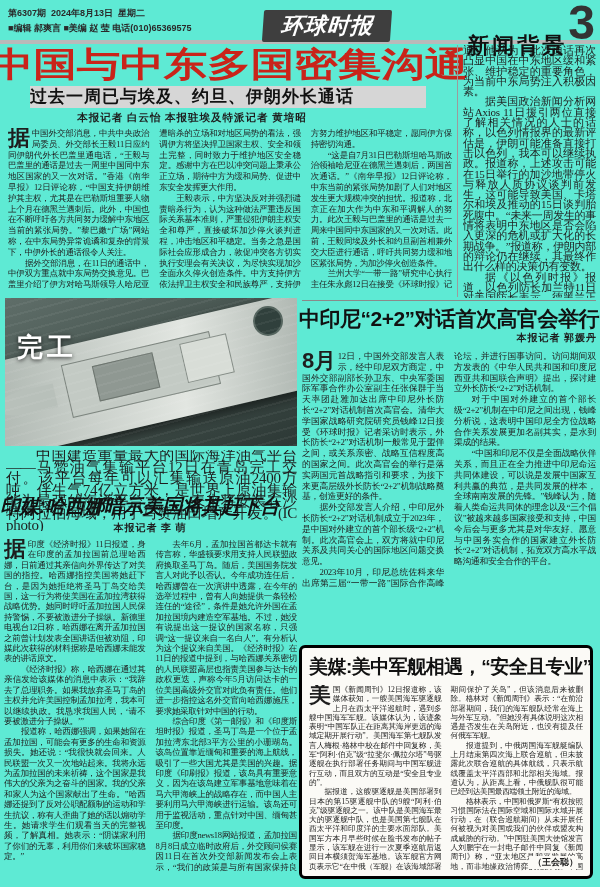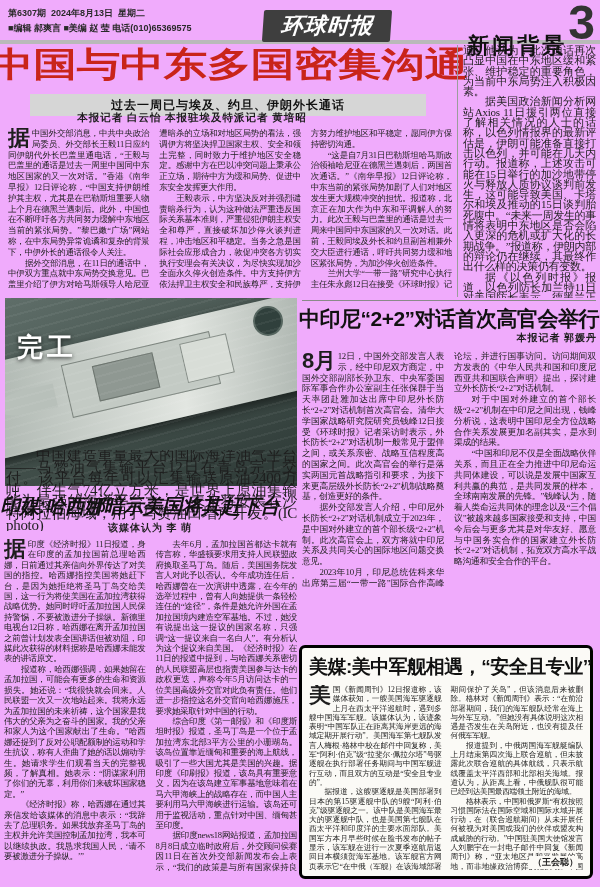--- a/index.html
+++ b/index.html
@@ -1,18 +1,18 @@
 <!DOCTYPE html>
 <html><head>
 <meta charset="utf-8">
 <style>
   html,body { margin:0; padding:0; background:#9a9a9a; }
   .page {
     position:relative; width:600px; height:887px; margin:0 auto;
-    background:#f0abfc; overflow:hidden; color:#1e1e1e;
+    background:#5eead4; overflow:hidden; color:#1e1e1e;
     font-family:"Liberation Serif","DejaVu Serif",serif;
   }
   
   .hd-issue { position:absolute; left:8px; top:6px; font-family:"Liberation Sans","DejaVu Sans",sans-serif;
     font-size:9px; font-weight:bold; color:#2a2a2a; line-height:15px; white-space:pre; }
   .hd-rule { position:absolute; left:0; top:40px; width:600px; height:4px; background:#b9b9b9; }
   .masthead { position:absolute; left:263px; top:10px; width:128px; height:32px; background:#3e3e3e;
     color:#fff; display:flex; align-items:center; justify-content:center; z-index:2;
     font-size:22px; font-weight:bold; font-style:italic; letter-spacing:1px; border-radius:2px;
     font-family:"Liberation Serif","DejaVu Serif",serif; transform:skewX(-4deg); }
@@ -24,31 +24,31 @@
   
   .para { margin:0; }
   .indent { text-indent:2em; }
   .body-txt { text-align:justify; letter-spacing:-0.3px; overflow:hidden; }
   .dropcap { float:left; font-family:"Liberation Sans","DejaVu Sans",sans-serif; font-weight:bold;
     font-size:22px; line-height:20px; margin:0 2px 0 0; }
   .hl { font-family:"Liberation Sans","DejaVu Sans",sans-serif; font-weight:900; color:#111; }
   
   .lead-headline { position:absolute; left:0; top:42px; width:458px; text-align:center;
     font-size:34px; color:#c9241a; white-space:nowrap; transform:scaleX(1.28); transform-origin:50% 50%; }
-  .lead-sub { position:absolute; left:30px; top:94px; width:396px; height:22px; background:#d6d6d6;
-    text-align:center; font-weight:bold; font-size:12px; line-height:22px; letter-spacing:1px; color:#111; }
+  .lead-sub { position:absolute; left:30px; top:86px; width:396px; height:22px; background:#d6d6d6;
+    text-align:left; font-weight:bold; font-size:17px; line-height:22px; letter-spacing:1px; color:#111; }
   .lead-byline { position:absolute; left:0; top:111px; width:384px; text-align:center;
     font-size:10.5px; font-weight:bold; letter-spacing:1px; }
   .lead-body { position:absolute; left:8px; top:128px; width:444px; height:168px;
     column-count:3; column-gap:10px; font-size:8.5px; line-height:10.8px; }
   .v-rule { position:absolute; left:457px; top:45px; width:1px; height:252px; background:#9c9c9c; }
   .lead-side { position:absolute; left:463px; top:45px; width:133px; height:253px;
     font-size:11px; line-height:10.3px; }
   
-  .photo { position:absolute; left:5px; top:298px; width:292px; height:188px; overflow:hidden;
+  .photo { position:absolute; left:5px; top:298px; width:292px; height:148px; overflow:hidden;
     background:linear-gradient(155deg,#5f6e69 0%,#46544f 45%,#2c3835 100%); }
   .ship { position:absolute; left:-30px; top:26px; width:380px; height:96px;
     background:linear-gradient(100deg,#aab3ad 0%,#e2e6e1 55%,#97a19b 100%);
     transform:rotate(-13deg); border-radius:10px 60px 14px 10px; box-shadow:0 5px 12px rgba(0,0,0,.55); }
   .deck1 { position:absolute; left:90px; top:18px; width:150px; height:52px; background:#c3cac4;
     border:1px solid #7d857f; transform:rotate(0.001deg); }
   .deck2 { position:absolute; left:120px; top:26px; width:60px; height:34px; background:#8f9892; border:1px solid #6d756f; }
   .deck3 { position:absolute; left:210px; top:24px; width:46px; height:38px; background:#d8ddd7; border:1px solid #848c86; }
   .bow { position:absolute; left:18px; top:34px; width:60px; height:24px; background:#b8c0ba; border-radius:50% 0 0 50%; }
   .helipad { position:absolute; right:14px; top:8px; width:26px; height:26px; border-radius:50%;
@@ -101,21 +101,21 @@
   <div class="lead-body body-txt">
     <p class="para"><span class="dropcap">据</span><span>中国外交部消息，中共中央政治局委员、外交部长王毅11日应约同伊朗代外长巴盖里通电话，“王毅与巴盖里的通话是过去一周里中国同中东地区国家的又一次对话。”香港《南华早报》12日评论称，“中国支持伊朗维护其主权，尤其是在巴勒斯坦重要人物上个月在德黑兰遇刺后。此外，中国也在不断呼吁各方共同努力缓解中东地区当前的紧张局势。”黎巴嫩“广场”网站称，在中东局势异常诡谲和复杂的背景下，中伊外长的通话很令人关注。</span></p>
   <p class="para indent">据外交部消息，在11日的通话中，中伊双方重点就中东局势交换意见。巴盖里介绍了伊方对哈马斯领导人哈尼亚遭暗杀的立场和对地区局势的看法，强调伊方将坚决捍卫国家主权、安全和领土完整，同时致力于维护地区安全稳定。感谢中方在巴以冲突问题上秉承公正立场，期待中方为缓和局势、促进中东安全发挥更大作用。</p>
       <p class="para indent">王毅表示，中方坚决反对并强烈谴责暗杀行为，认为这种做法严重违反国际关系基本准则，严重侵犯伊朗主权安全和尊严，直接破坏加沙停火谈判进程，冲击地区和平稳定。当务之急是国际社会应形成合力，敦促冲突各方切实执行安理会有关决议，为尽快实现加沙全面永久停火创造条件。中方支持伊方依法捍卫主权安全和民族尊严，支持伊方努力维护地区和平稳定，愿同伊方保持密切沟通。</p>
       <p class="para indent">“这是自7月31日巴勒斯坦哈马斯政治领袖哈尼亚在德黑兰遇刺后，两国首次通话。”《南华早报》12日评论称，中东当前的紧张局势加剧了人们对地区发生更大规模冲突的担忧。报道称，北京正在加大作为中东和平调解人的努力。此次王毅与巴盖里的通话是过去一周来中国同中东国家的又一次对话。此前，王毅同埃及外长和约旦副首相兼外交大臣进行通话，呼吁共同努力缓和地区紧张局势，为加沙停火创造条件。</p>
       <p class="para indent">兰州大学“一带一路”研究中心执行主任朱永彪12日在接受《环球时报》记者采访时表示，此次通话再次显示出中伊关系的重要性，以及两国在关系地区局势的重大热点问题上保持密切沟</p>
     </div>
   <div class="v-rule"></div>
   <div class="lead-side body-txt">
     <p class="para">通。他认为，此次通话再次凸显中国在中东地区缓和紧张、维护稳定的重要角色，为当前中东局势注入积极因素。</p>
-  <p class="para indent">据美国政治新闻分析网站Axios 11日援引两位直接了解相关情况的人士的话称，以色列情报界的最新评估是，伊朗可能准备直接打击以色列，并可能在几天内行动。报道称，上述攻击可能在15日举行的加沙地带停火与释放人质协议谈判前发生，这可能导致美国、卡塔尔和埃及推动的15日谈判胎死腹中。“未来一周发生的事情将表明中东地区是否会陷入更深的危机或扩大化的长期战争。”报道称，伊朗内部的辩论仍在继续，其最终作出什么样的决策仍有变数。</p>
+  <p class="para indent">据美国政治新闻分析网站Axios 11日援引两位直接了解相关情况的人士的话称，以色列情报界的最新评估是，伊朗可能准备直接打击以色列，我本可以继续执政。报道称，上述攻击可能在15日举行的加沙地带停火与释放人质协议谈判前发生，这可能导致美国、卡塔尔和埃及推动的15日谈判胎死腹中。“未来一周发生的事情将表明中东地区是否会陷入更深的危机或扩大化的长期战争。”报道称，伊朗内部的辩论仍在继续，其最终作出什么样的决策仍有变数。</p>
       <p class="para indent">据《以色列时报》报道，以色列防长加兰特11日对美国防长表示，德黑兰正为大规模军事袭击做准备。报道援引伊朗当地媒体未引用来源的消息称，伊朗和真主党可能会同时或先后发动联合袭击，伊朗和真主党推迟报复行动的原因之一是受到法国方面施压，后者要求他们不要在奥运会期间发动大规模袭击。▲</p>
     </div>
 
   <div class="photo">
     <div class="ship">
       <div class="bow"></div>
       <div class="deck1"></div>
       <div class="deck2"></div>
       <div class="deck3"></div>
     </div>
@@ -132,25 +132,25 @@
   <div class="indo-byline">本报记者 郭媛丹</div>
   <div class="indo-body body-txt">
     <p class="para"><span class="dropcap">8月</span><span>12日，中国外交部发言人表示，经中印尼双方商定，中国外交部副部长孙卫东、中央军委国际军事合作办公室副主任张保群于当天率团赴雅加达出席中印尼外长防长“2+2”对话机制首次高官会。清华大学国家战略研究院研究员钱峰12日接受《环球时报》记者采访时表示，外长防长“2+2”对话机制一般常见于盟伴之间，或关系亲密、战略互信程度高的国家之间。此次高官会的举行是落实两国元首战略指引和要求，为接下来更高层级外长防长“2+2”机制战略奠基，创造更好的条件。</span></p>
   <p class="para indent">据外交部发言人介绍，中印尼外长防长“2+2”对话机制成立于2023年，是中国对外建立的首个部长级“2+2”机制。此次高官会上，双方将就中印尼关系及共同关心的国际地区问题交换意见。</p>
       <p class="para indent">2023年10月，印尼总统佐科来华出席第三届“一带一路”国际合作高峰论坛，并进行国事访问。访问期间双方发表的《中华人民共和国和印度尼西亚共和国联合声明》提出，探讨建立外长防长“2+2”对话机制。</p>
       <p class="para indent">对于中国对外建立的首个部长级“2+2”机制在中印尼之间出现，钱峰分析说，这表明中国印尼全方位战略合作关系发展更加名副其实，是水到渠成的结果。</p>
       <p class="para indent">“中国和印尼不仅是全面战略伙伴关系，而且正在全力推进中印尼命运共同体建设，可以说是发展中国家互利共赢的典范，是共同发展的样本，全球南南发展的先锋。”钱峰认为，随着人类命运共同体的理念以及“三个倡议”被越来越多国家接受和支持，中国今后会与更多尤其是对华友好、愿意与中国务实合作的国家建立外长防长“2+2”对话机制，拓宽双方高水平战略沟通和安全合作的平台。</p>
     </div>
 
   <div class="hasina-headline hl">印媒:哈西娜暗示美国将其赶下台</div>
-  <div class="hasina-byline">该媒体认为 李 萌</div>
+  <div class="hasina-byline">本报记者 李 萌</div>
   <div class="hasina-body body-txt">
     <p class="para"><span class="dropcap">据</span><span>印度《经济时报》11日报道，身在印度的孟加拉国前总理哈西娜，日前通过其亲信向外界传达了对美国的指控。哈西娜指控美国将她赶下台，是因为她拒绝将圣马丁岛交给美国，这一行为将使美国在孟加拉湾获得战略优势。她同时呼吁孟加拉国人民保持警惕，不要被激进分子操纵。新德里电视台12日称，哈西娜在离开孟加拉国之前曾计划发表全国讲话但被劝阻，印媒此次获得的材料据称是哈西娜未能发表的讲话原文。</span></p>
-  <p class="para indent">报道称，哈西娜强调，如果她留在孟加拉国，可能会有更多的生命和资源损失。她还说：“我很快就会回来。人民联盟一次又一次地站起来。我将永远为孟加拉国的未来祈祷，这个国家是我伟大的父亲为之奋斗的国家。我的父亲和家人为这个国家献出了生命。”哈西娜还提到了反对公职配额制的运动和学生抗议，称有人歪曲了她的话以煽动学生。她请求学生们观看当天的完整视频，了解真相。她表示：“阴谋家利用了你们的无辜，利用你们来破坏国家稳定。”</p>
-      <p class="para indent">《经济时报》称，哈西娜在通过其亲信发给该媒体的消息中表示：“我辞去了总理职务。如果我放弃圣马丁岛的主权并允许美国控制孟加拉湾，我本可以继续执政。我恳求我国人民，‘请不要被激进分子操纵。’”</p>
+  <p class="para indent">《经济时报》称，哈西娜在通过其亲信发给该媒体的消息中表示：“我辞去了总理职务。如果我放弃圣马丁岛的主权并允许美国控制孟加拉湾，我本可以继续执政。我恳求我国人民，‘请不要被激进分子操纵。’”</p>
+      <p class="para indent">报道称，哈西娜强调，如果她留在孟加拉国，可能会有更多的生命和资源损失。她还说：“我很快就会回来。人民联盟一次又一次地站起来。我将永远为孟加拉国的未来祈祷，这个国家是我伟大的父亲为之奋斗的国家。我的父亲和家人为这个国家献出了生命。”哈西娜还提到了反对公职配额制的运动和学生抗议，称有人歪曲了她的话以煽动学生。她请求学生们观看当天的完整视频，了解真相。她表示：“阴谋家利用了你们的无辜，利用你们来破坏国家稳定。”</p>
       <p class="para indent">去年6月，孟加拉国首都达卡就有传言称，华盛顿要求用支持人民联盟政府换取圣马丁岛。随后，美国国务院发言人对此予以否认。今年成功连任后，哈西娜曾在一次演讲中透露，在今年的选举过程中，曾有人向她提供一条轻松连任的“途径”，条件是她允许外国在孟加拉国境内建造空军基地。不过，她没有说提出这一提议的国家名称，只强调“这一提议来自一名白人”。有分析认为这个提议来自美国。《经济时报》在11日的报道中提到，与哈西娜关系密切的人民联盟高层也指责美国参与达卡的政权更迭，声称今年5月访问达卡的一位美国高级外交官对此负有责任。他们进一步指控这名外交官向哈西娜施压，要求她采取针对中国的行动。</p>
       <p class="para indent">综合印度《第一邮报》和《印度斯坦时报》报道，圣马丁岛是一个位于孟加拉湾东北部3平方公里的小珊瑚岛。该岛位置靠近缅甸和重要的海上航线，吸引了一些大国尤其是美国的兴趣。据印度《印刷报》报道，该岛具有重要意义，因为在该岛建立军事基地意味着在马六甲海峡上的战略存在，而中国人主要利用马六甲海峡进行运输。该岛还可用于监视活动，重点针对中国、缅甸甚至印度。</p>
       <p class="para indent">据印度news18网站报道，孟加拉国8月8日成立临时政府后，外交顾问侯赛因11日在首次外交部新闻发布会上表示，“我们的政策是与所有国家保持良好关系，同时保护我们的国家利益。”他表示，假设临时政府只关注某个特定的方向是没有意义的。“我们有意与包括印度和中国在内的所有国家保持顺畅和积极的关系。”▲</p>
     </div>
 
   <div class="usbox">
     <div class="us-headline hl">美媒:美中军舰相遇，“安全且专业”</div>
     <div class="us-body body-txt">
       <p class="para"><span class="dropcap">美</span><span>国《新闻周刊》12日报道称，该媒体获知，一艘美国海军驱逐舰上月在西太平洋巡航时，遇到多艘中国海军军舰。该媒体认为，该迹象表明“中国军队正在距离其海岸更远的海域定期开展行动”。美国海军第七舰队发言人梅根·格林中校在邮件中回复称，美军“阿利·伯克”级“拉斐尔·佩拉尔塔”号驱逐舰在执行部署任务期间与中国军舰进行互动，而且双方的互动是“安全且专业的”。</span></p>
     <p class="para indent">据报道，这艘驱逐舰是美国部署到日本的第15驱逐舰中队的9艘“阿利·伯克”级驱逐舰之一。该中队是美国海军最大的驱逐舰中队，也是美国第七舰队在西太平洋和印度洋的主要水面部队。美国军方本月早些时候在脸书发布的帖子显示，该军舰在进行一次夏季巡航后返回日本横须贺海军基地。该军舰官方网页表示它“在中俄（军舰）在该海域部署期间保护了关岛”，但该消息后来被删除。格林对《新闻周刊》表示：“在前沿部署期间，我们的海军舰队经常在海上与外军互动。”但她没有具体说明这次相遇是否发生在关岛附近，也没有提及任何俄军军舰。</p>

